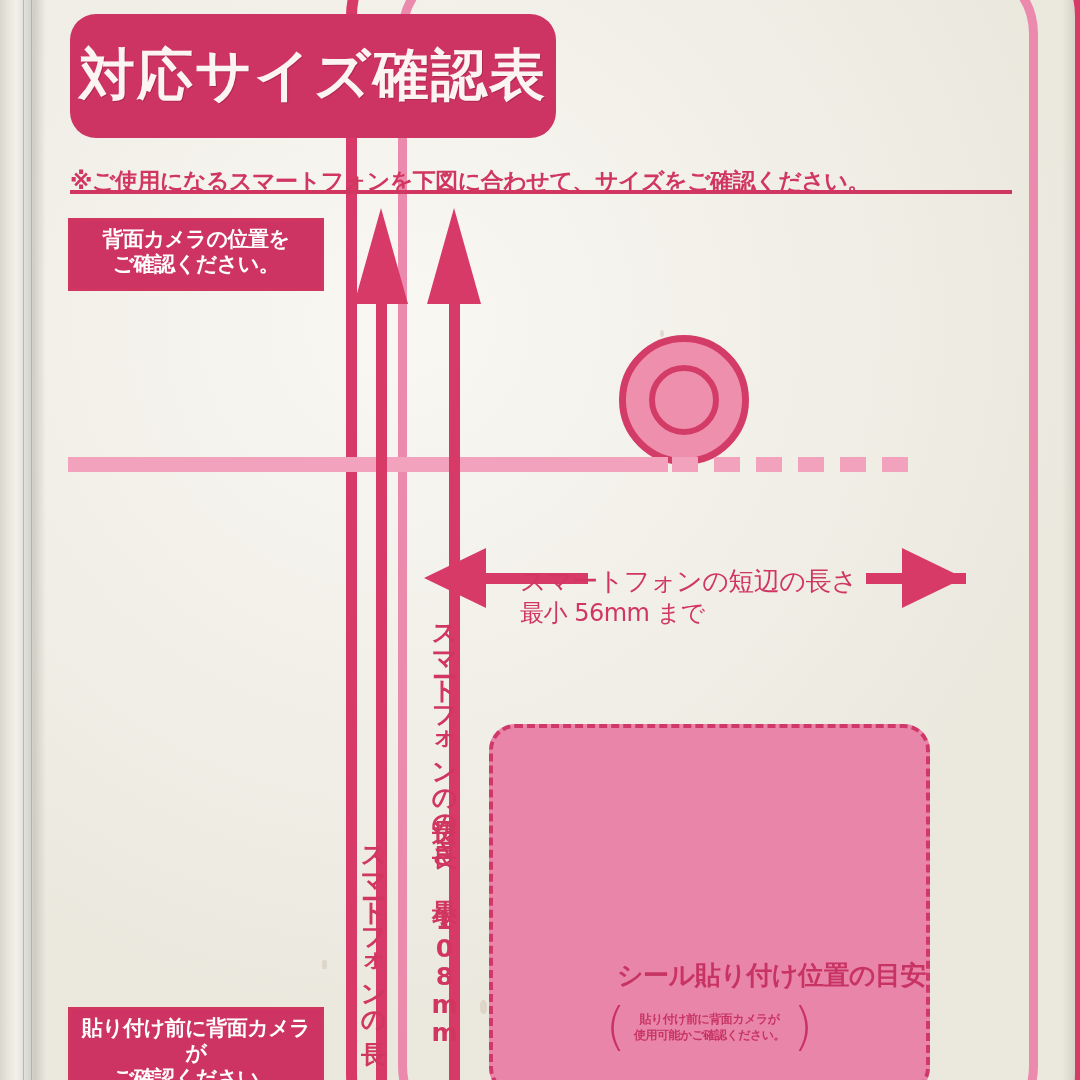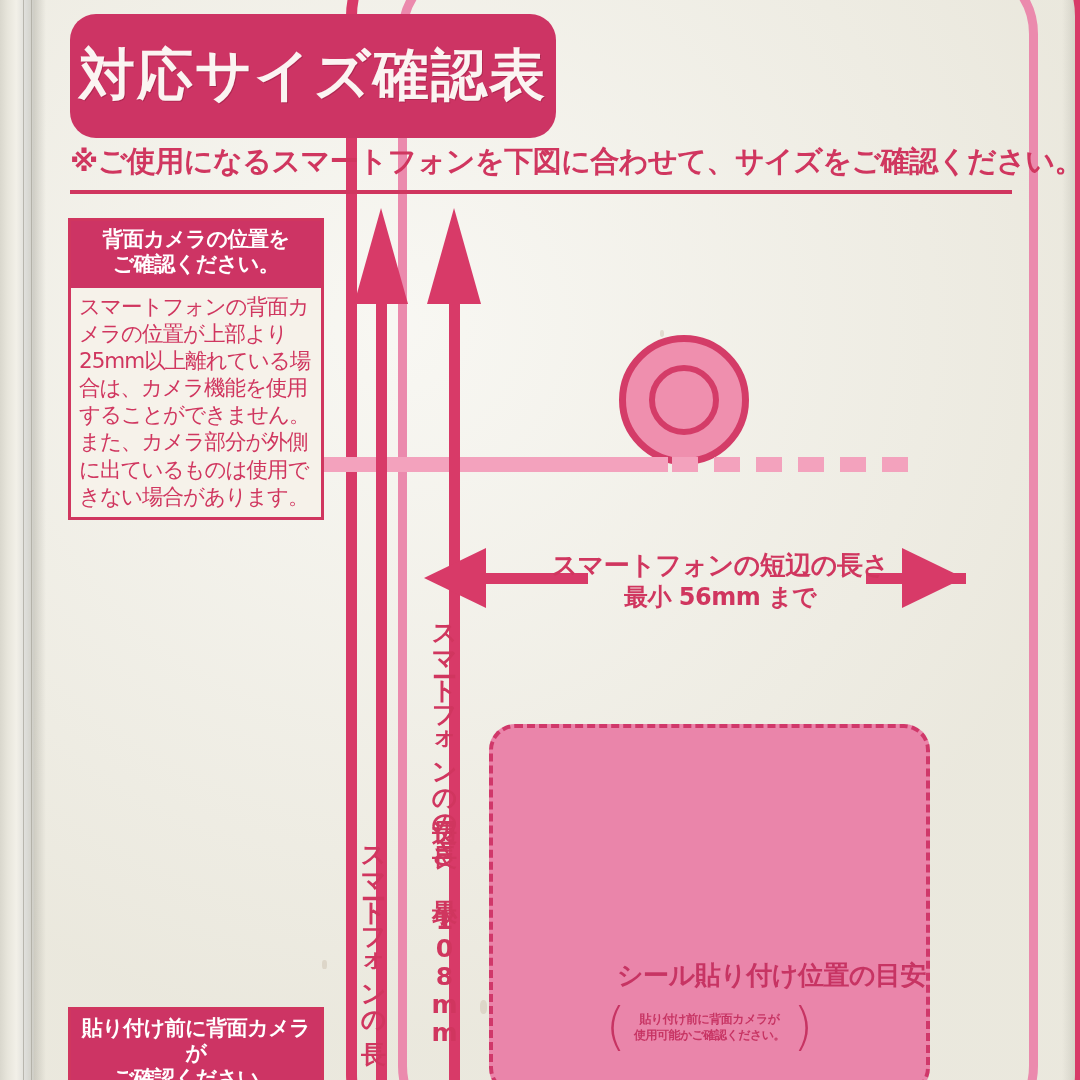--- a/index.html
+++ b/index.html
@@ -27,22 +27,22 @@
     background:linear-gradient(90deg,rgba(190,188,178,0),rgba(170,168,158,.45));}
 
   
   .banner{position:absolute;left:70px;top:14px;width:486px;height:124px;
     background:#cd3464;border-radius:26px;
     display:flex;align-items:center;justify-content:center;}
   .banner-text{color:#fbf4f2;font-size:56px;font-weight:bold;letter-spacing:2px;
     text-shadow:1px 1px 0 rgba(120,20,50,.35);}
 
   
-  .subtitle{position:absolute;left:70px;top:142px;width:950px;
-    color:#d0365f;font-size:29px;font-weight:bold;letter-spacing:-0.5px;white-space:nowrap;}
+  .subtitle{position:absolute;left:70px;top:166px;width:950px;
+    color:#d0365f;font-size:23px;font-weight:bold;letter-spacing:-0.5px;white-space:nowrap;}
   .subtitle-rule{position:absolute;left:70px;top:190px;width:942px;height:4px;background:#d0365f;}
 
   
   .infobox{position:absolute;left:68px;width:256px;border:3px solid #d0365f;box-sizing:border-box;background:#f6f2ea;}
   .ib-head{background:#cd3464;color:#fff;font-weight:bold;font-size:21px;line-height:1.18;
     text-align:center;padding:6px 4px 11px 4px;letter-spacing:-0.5px;}
   .ib-body{color:#d0365f;font-size:21.5px;line-height:1.265;padding:5px 7px 7px 8px;letter-spacing:-1px;font-weight:500;}
 
   #box1{top:218px;}
   #box2{top:497px;}
@@ -83,22 +83,22 @@
   #vlabel-second{left:357px;top:830px;font-size:25px;}
 
   
   .h-line{position:absolute;top:573px;height:11px;background:#d83a68;}
   #hline-l{left:468px;width:120px;}
   #hline-r{left:866px;width:100px;}
   .h-arrow{position:absolute;top:548px;width:0;height:0;
     border-top:30px solid transparent;border-bottom:30px solid transparent;}
   #harr-l{left:424px;border-right:62px solid #d83a68;}
   #harr-r{left:902px;border-left:62px solid #d83a68;}
-  .h-label{position:absolute;left:520px;top:548px;width:400px;text-align:center;
-    color:#d0365f;font-weight:bold;line-height:1.32;letter-spacing:-0.5px;}
+  .h-label{position:absolute;left:520px;top:564px;width:400px;
+    color:#d0365f;font-weight:normal;line-height:1.32;letter-spacing:-0.5px;}
   .h-label .l1{font-size:26px;}
   .h-label .l2{font-size:24px;}
 
   
   .sticker{position:absolute;left:489px;top:724px;width:441px;height:370px;
     background:#ea85aa;border:4px dashed #d0386a;border-radius:26px;box-sizing:border-box;}
   .sticker-title{position:absolute;left:0;right:0;top:230px;text-align:right;
     color:#c73463;font-size:26px;font-weight:bold;letter-spacing:-0.5px;}
   .sticker-sub-wrap{position:absolute;left:0;right:0;top:278px;display:flex;
     align-items:center;justify-content:center;gap:8px;}
@@ -137,21 +137,20 @@
   </div>
 
   <div class="subtitle">※ご使用になるスマートフォンを下図に合わせて、サイズをご確認ください。</div>
   <div class="subtitle-rule"></div>
 
   <div class="infobox" id="box1">
     <div class="ib-head">
       <div>背面カメラの位置を</div>
       <div>ご確認ください。</div>
     </div>
-    <div class="ib-body">スマートフォンの背面カメラの位置が上部より25mm以上離れている場合は、カメラ機能を使用することができません。また、カメラ部分が外側に出ているものは使用できない場合があります。</div>
   </div>
 
 
   <div class="infobox" id="box3">
     <div class="ib-head">
       <div>貼り付け前に背面カメラが</div>
       <div>ご確認ください。</div>
     </div>
   </div>
 

